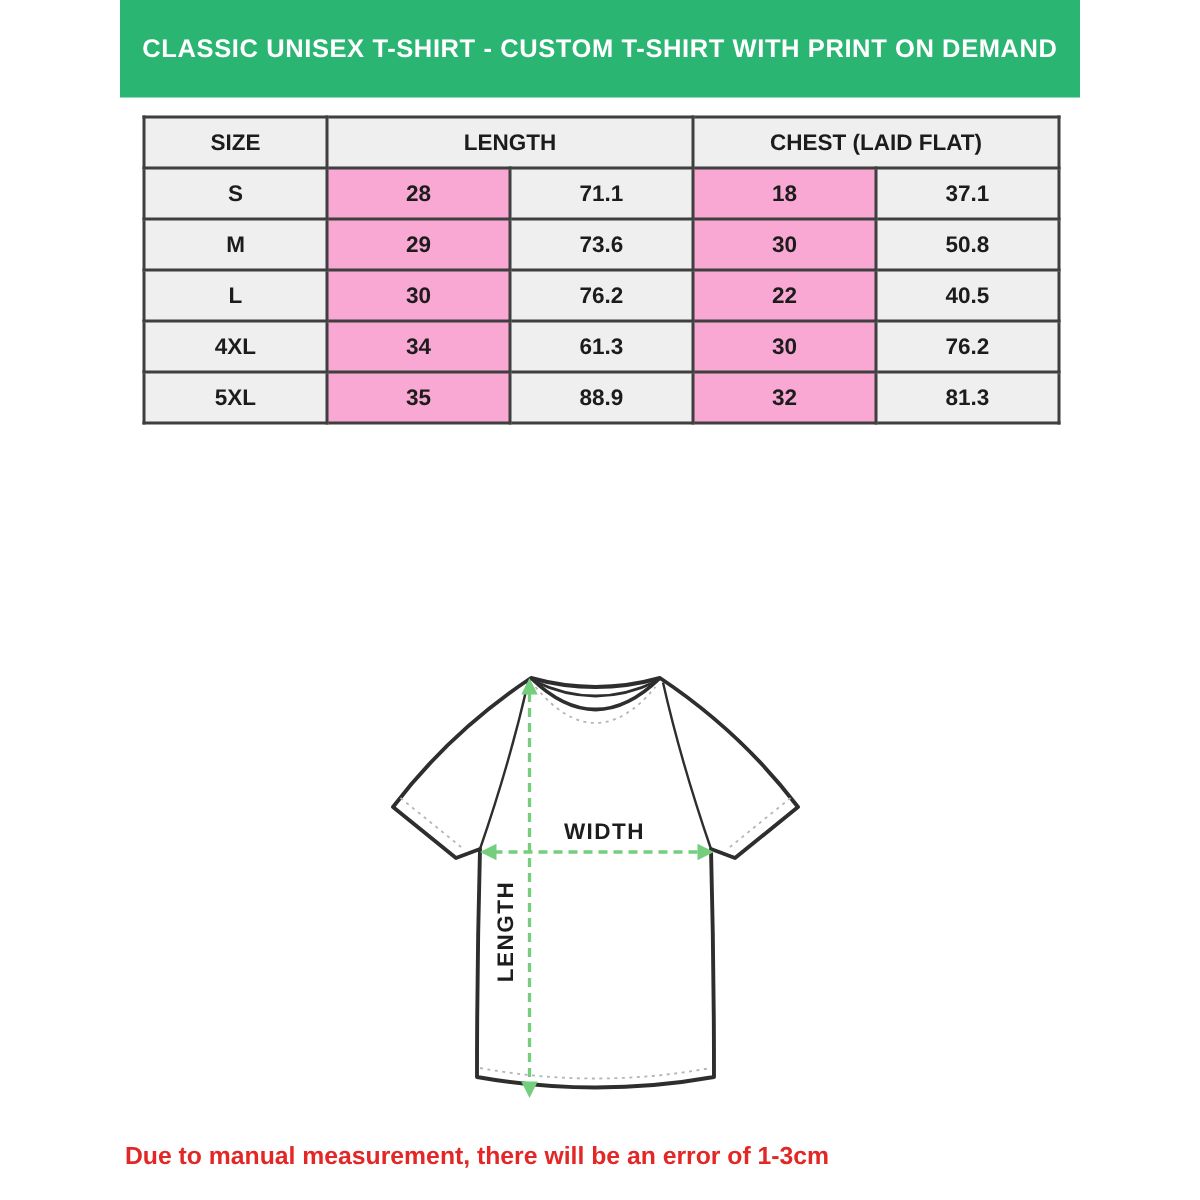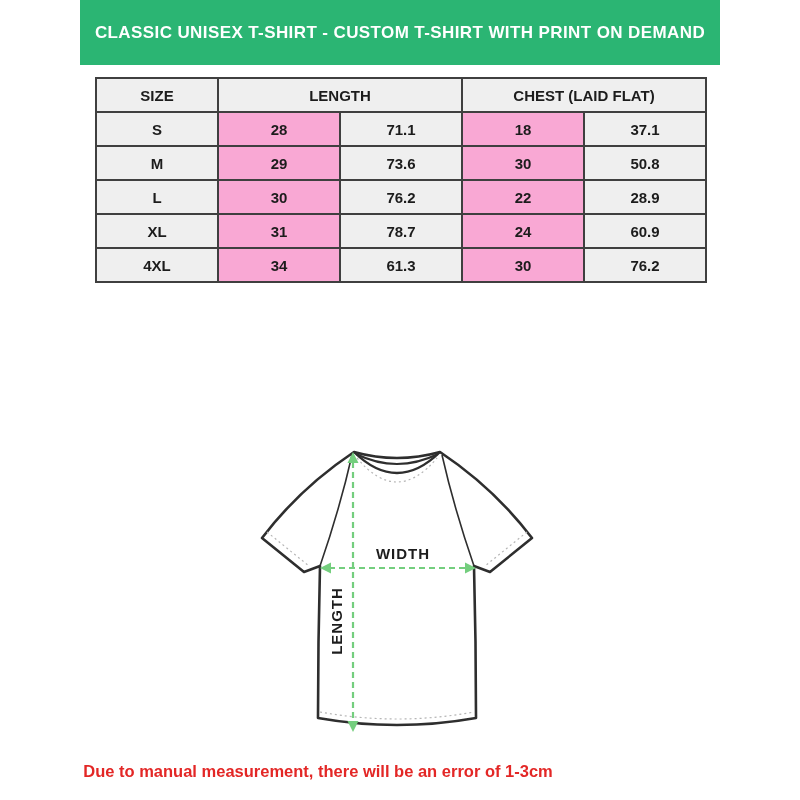--- a/index.html
+++ b/index.html
@@ -109,35 +109,35 @@
           <td class="cell-white">29</td>
           <td class="cell-grey">73.6</td>
           <td class="cell-white">30</td>
           <td class="cell-grey">50.8</td>
         </tr>
         <tr>
           <td class="cell-grey">L</td>
           <td class="cell-white">30</td>
           <td class="cell-grey">76.2</td>
           <td class="cell-white">22</td>
-          <td class="cell-grey">28.9</td>
-        </tr>
-        <tr>
-          <td class="cell-grey">XL</td>
-          <td class="cell-white">31</td>
-          <td class="cell-grey">78.7</td>
-          <td class="cell-white">24</td>
-          <td class="cell-grey">60.9</td>
+          <td class="cell-grey">40.5</td>
         </tr>
         <tr>
           <td class="cell-grey">4XL</td>
           <td class="cell-white">34</td>
           <td class="cell-grey">61.3</td>
           <td class="cell-white">30</td>
           <td class="cell-grey">76.2</td>
+        </tr>
+        <tr>
+          <td class="cell-grey">5XL</td>
+          <td class="cell-white">35</td>
+          <td class="cell-grey">88.9</td>
+          <td class="cell-white">32</td>
+          <td class="cell-grey">81.3</td>
         </tr>
       </tbody>
     </table>
   </div>
 
   <svg class="diagram" viewBox="0 0 316 320">
 
     <path d="M114,22 Q157,34 200,22
          Q254,58 292,108
          L250,142 L234,136

